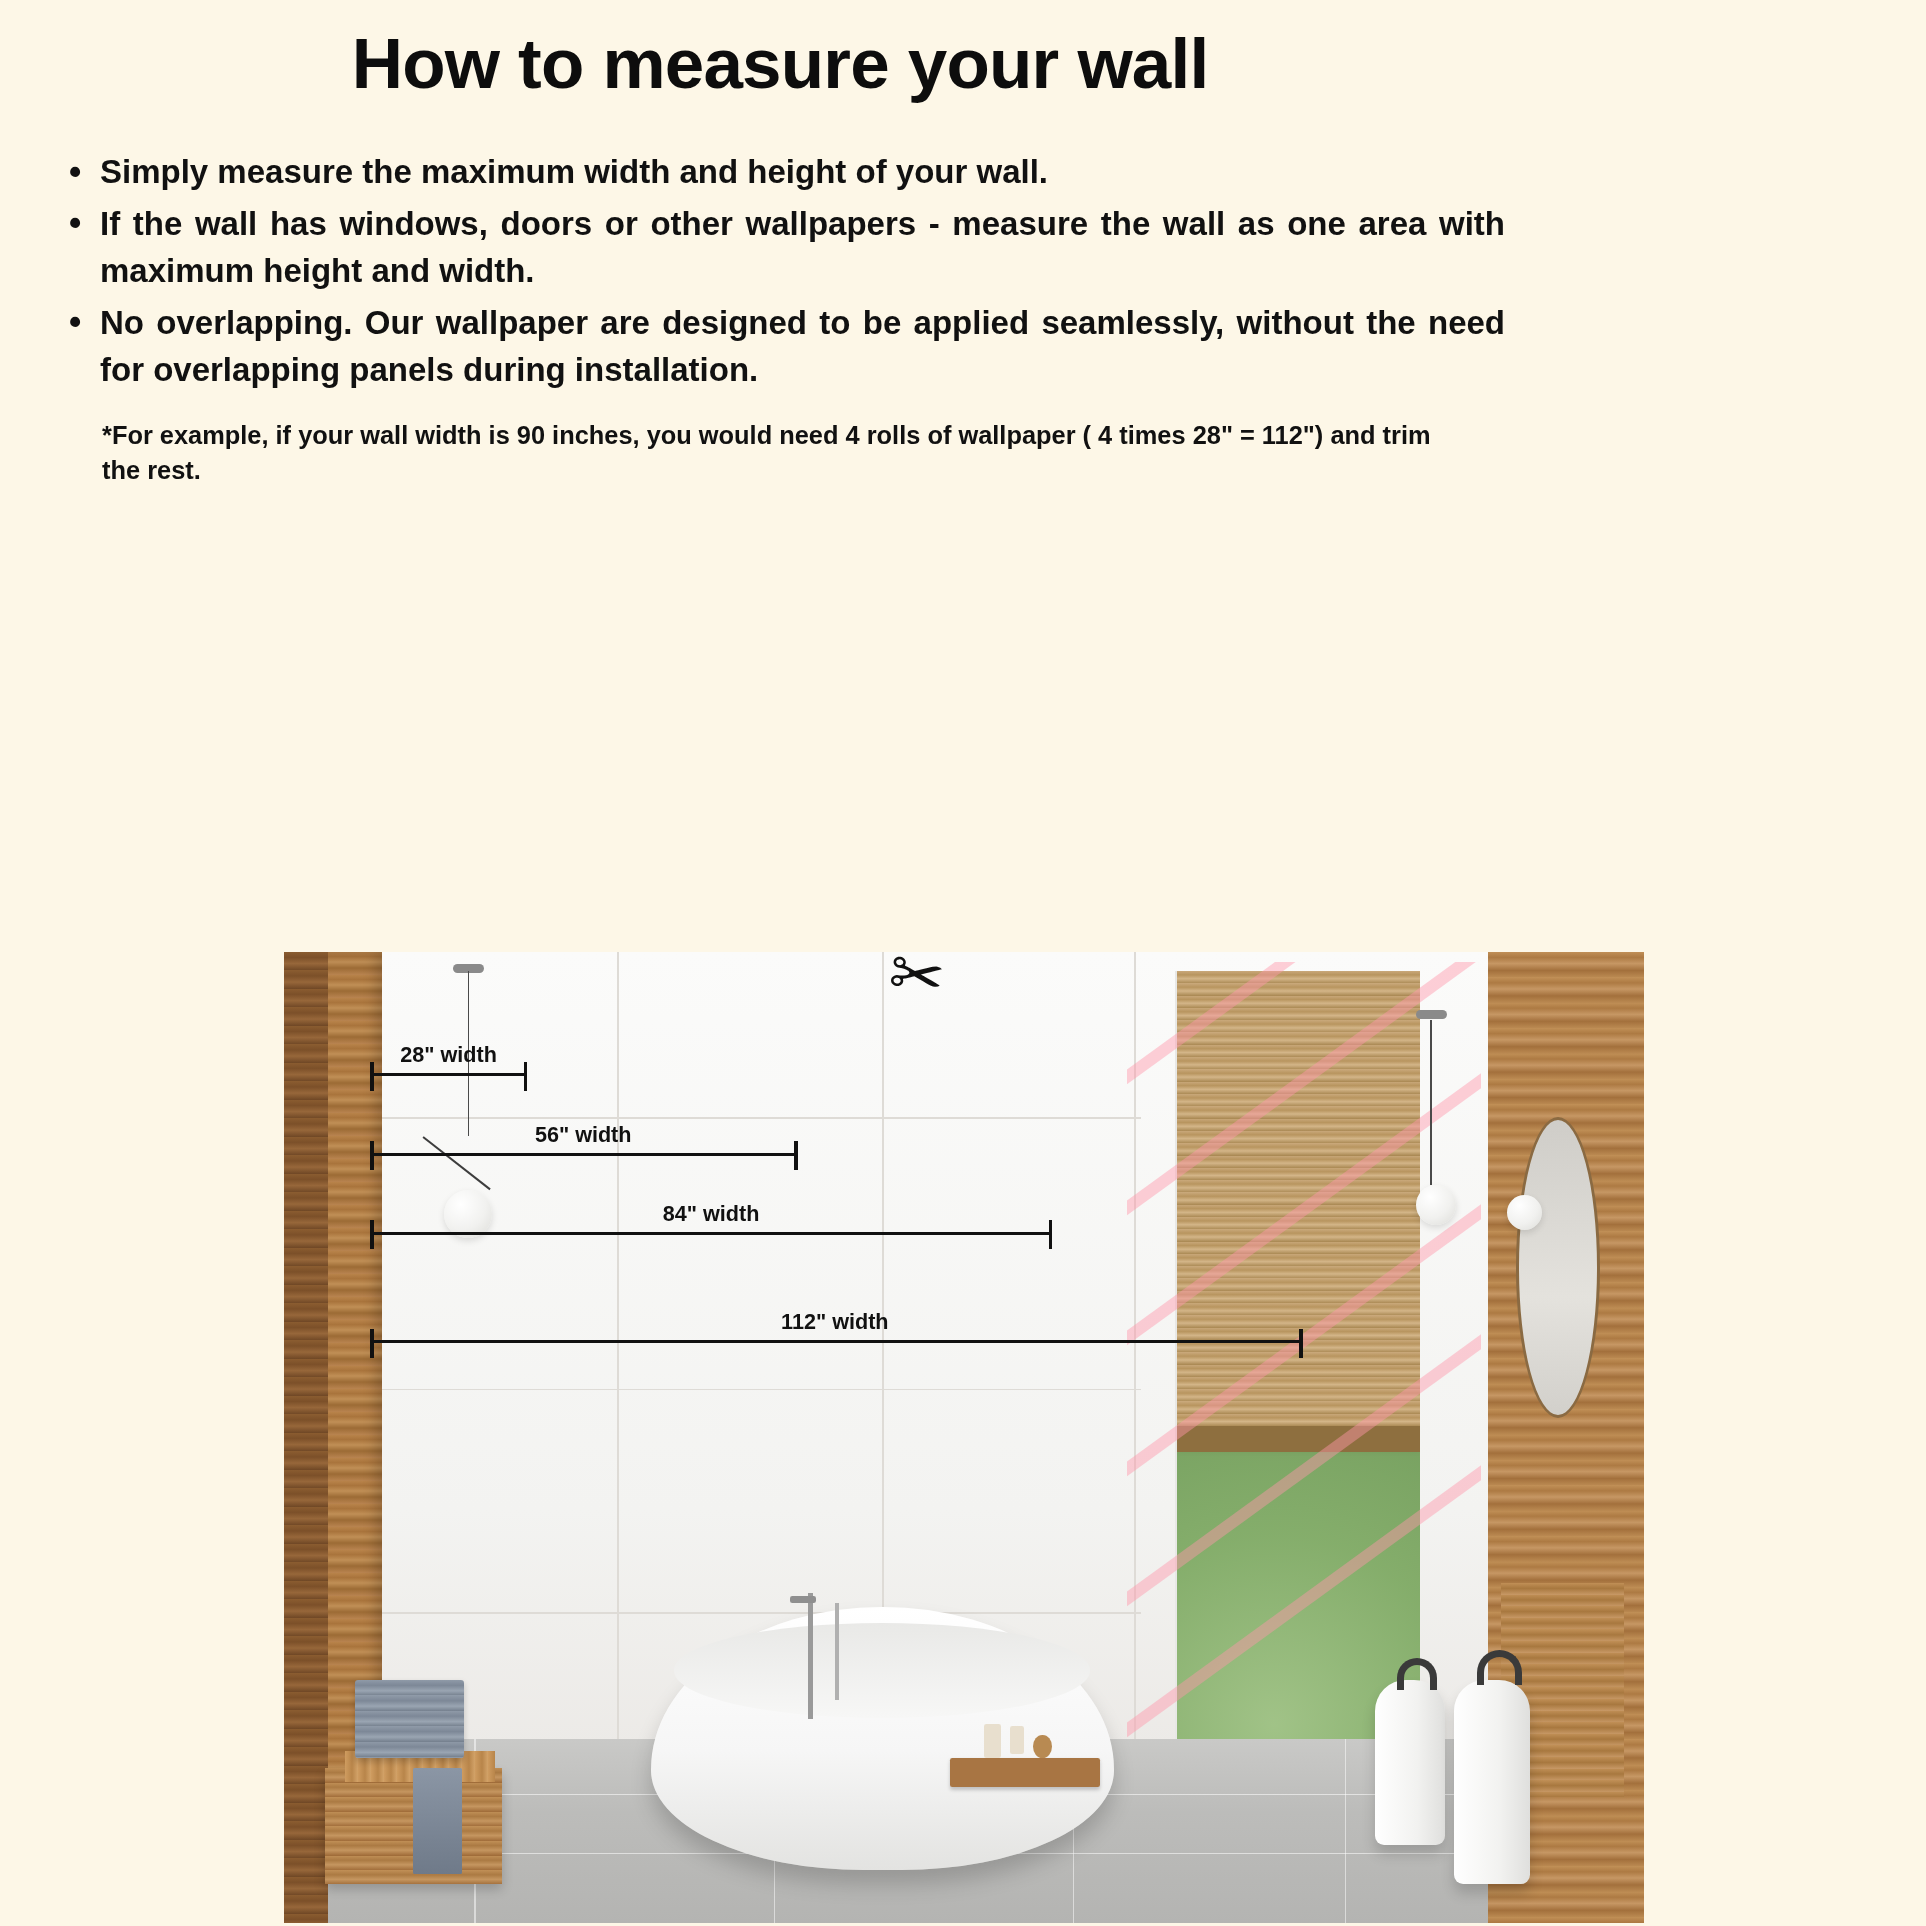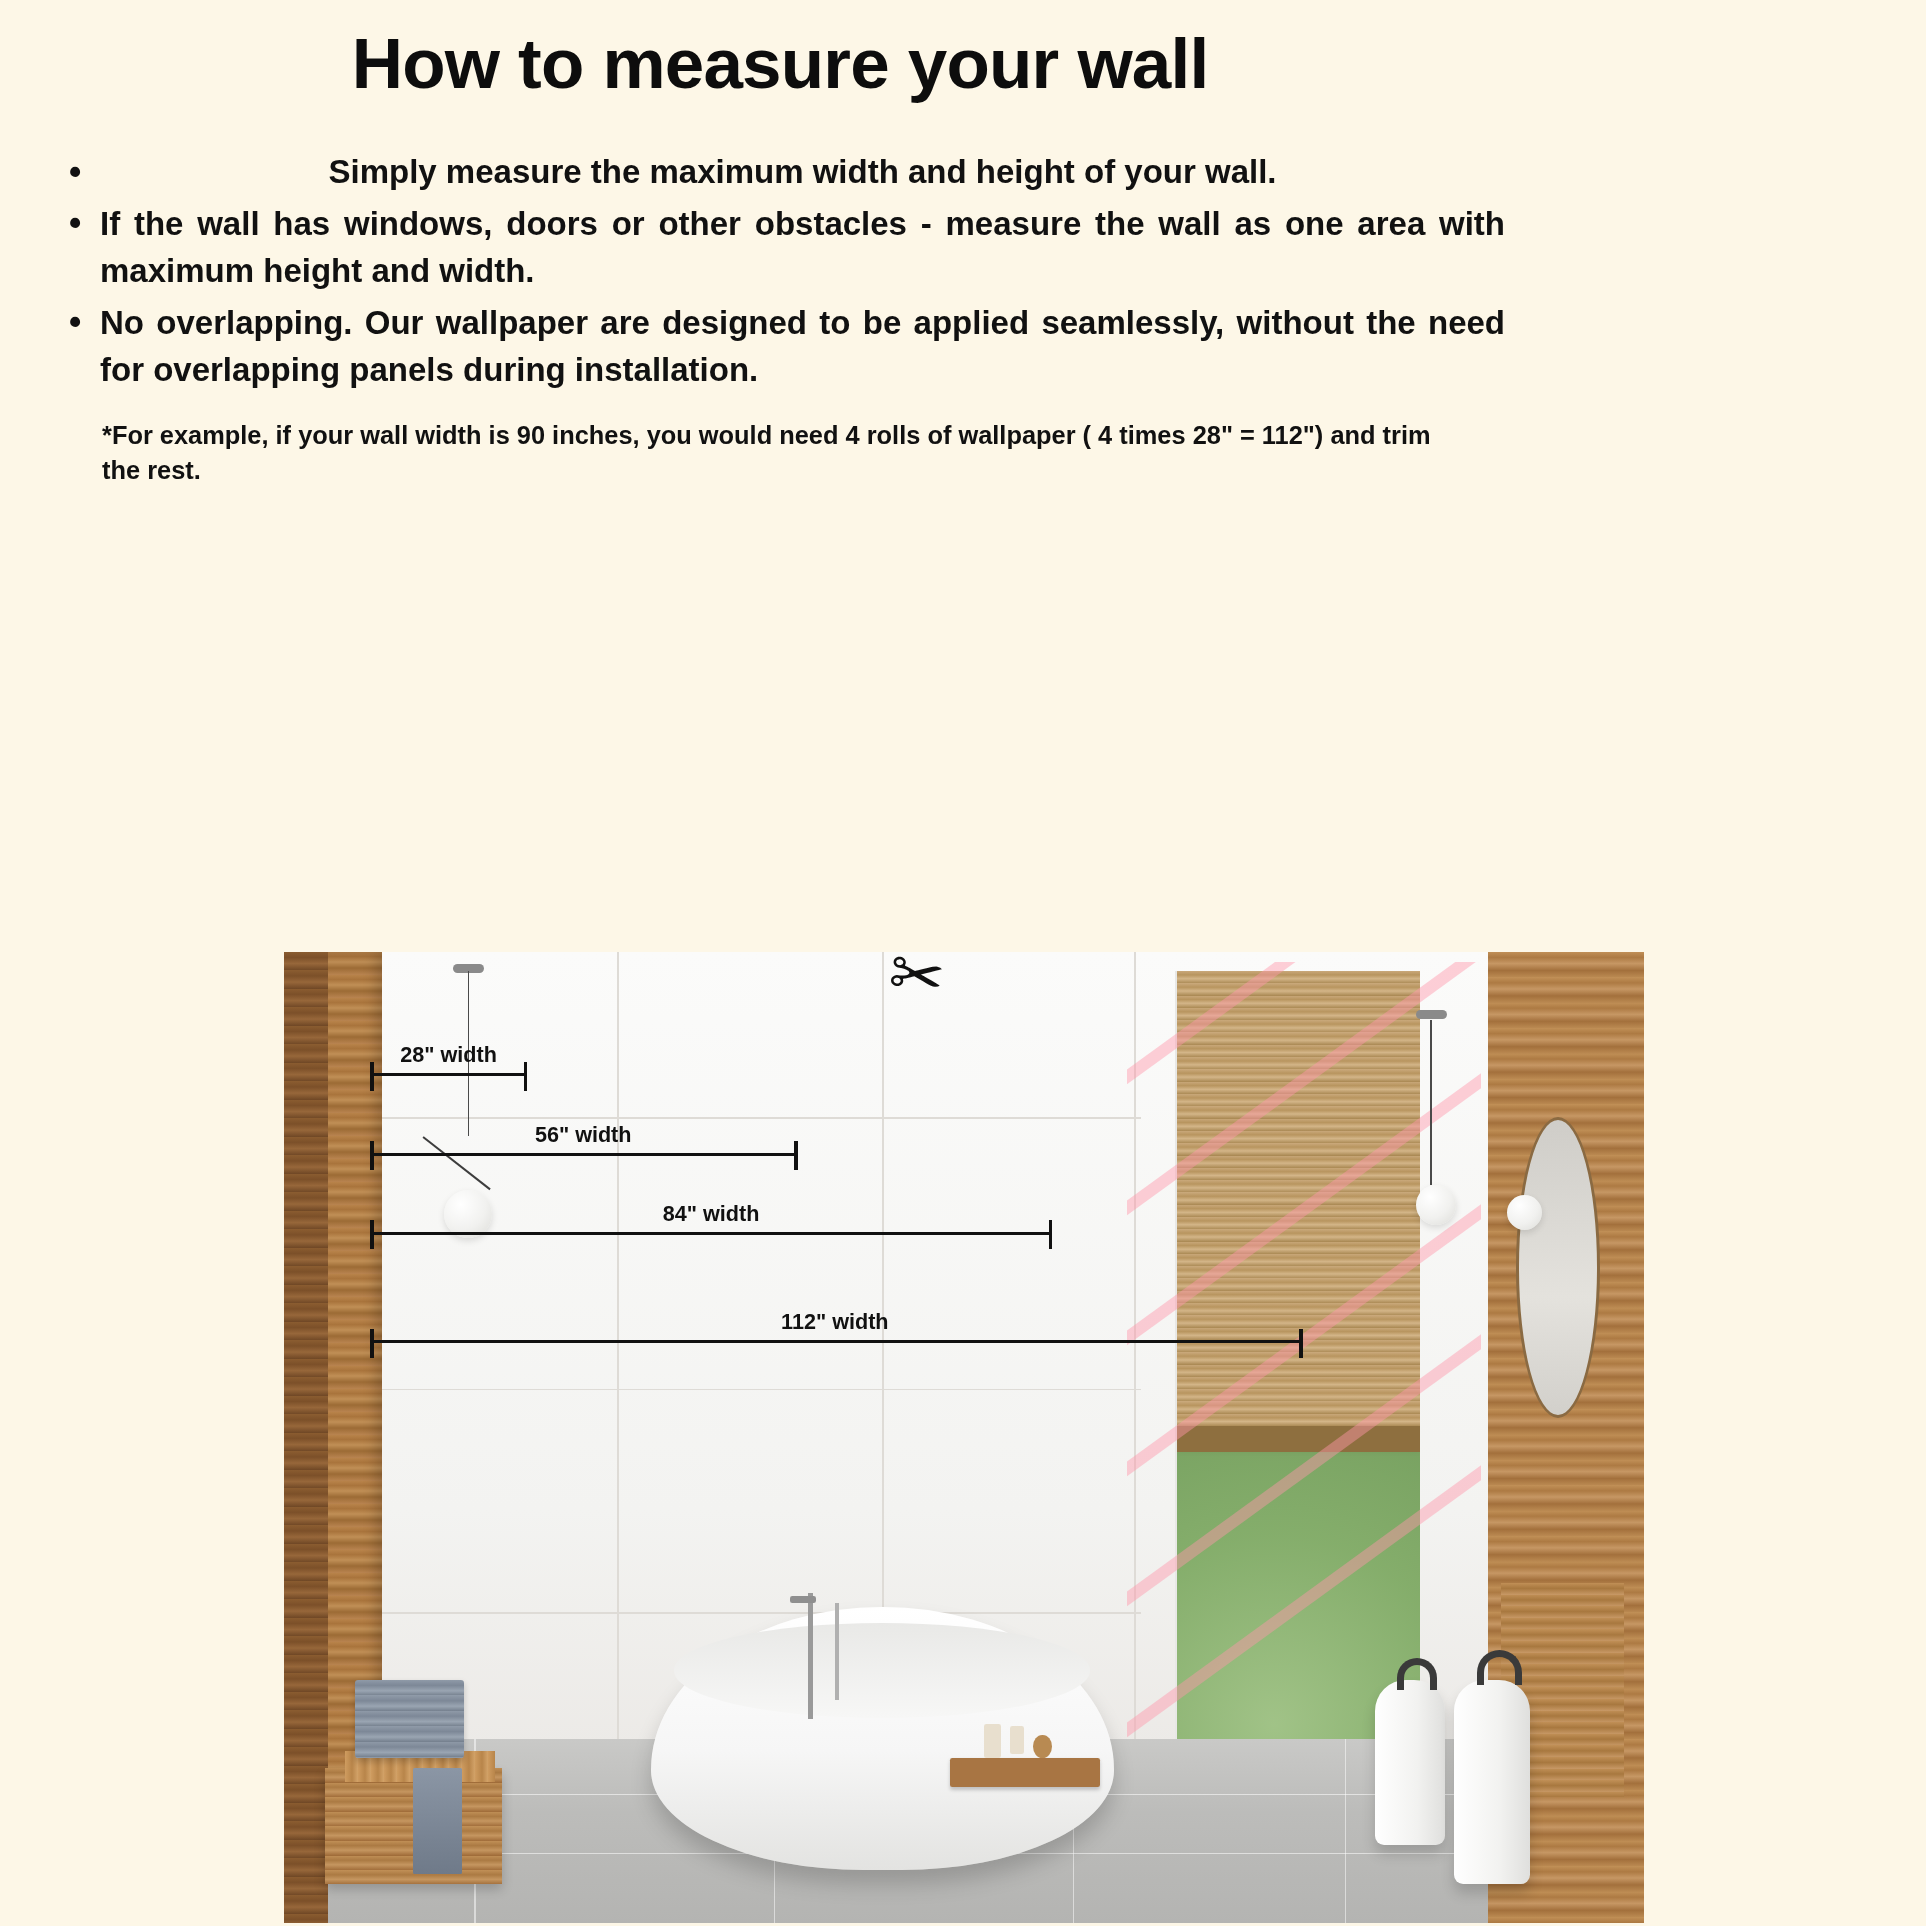--- a/index.html
+++ b/index.html
@@ -28,21 +28,20 @@
     list-style: none;
   }
   .bullets li {
     position: relative;
     font-size: 33px;
     font-weight: bold;
     color: #111;
     line-height: 1.43;
     padding-left: 45px;
     margin-bottom: 4.6px;
-    text-align: center;
   }
   .bullets li::before {
     content: "•";
     position: absolute;
     left: 14px;
     top: -1.5px;
     font-size: 35px;
     line-height: 1.43;
   }
   .bullets li.justify { text-align: justify; text-align-last: left; }
@@ -192,21 +191,21 @@
 </style>
 </head>
 <body>
 
 <div class="page">
 
   <h1 class="title">How to measure your wall</h1>
 
   <ul class="bullets">
     <li>Simply measure the maximum width and height of your wall.</li>
-    <li class="justify">If the wall has windows, doors or other obstacles - measure the wall as one area with maximum height and width.</li>
+    <li class="justify">If the wall has windows, doors or other wallpapers - measure the wall as one area with maximum height and width.</li>
     <li class="justify">No overlapping. Our wallpaper are designed to be applied seamlessly, without the need for overlapping panels during installation.</li>
   </ul>
 
   <p class="note">*For example, if your wall width is 90 inches, you would need 4 rolls of wallpaper ( 4 times 28" = 112") and trim the rest.</p>
 
   <div class="photo-wrap">
     <div class="scene">
 
       <div class="wall"></div>
 

